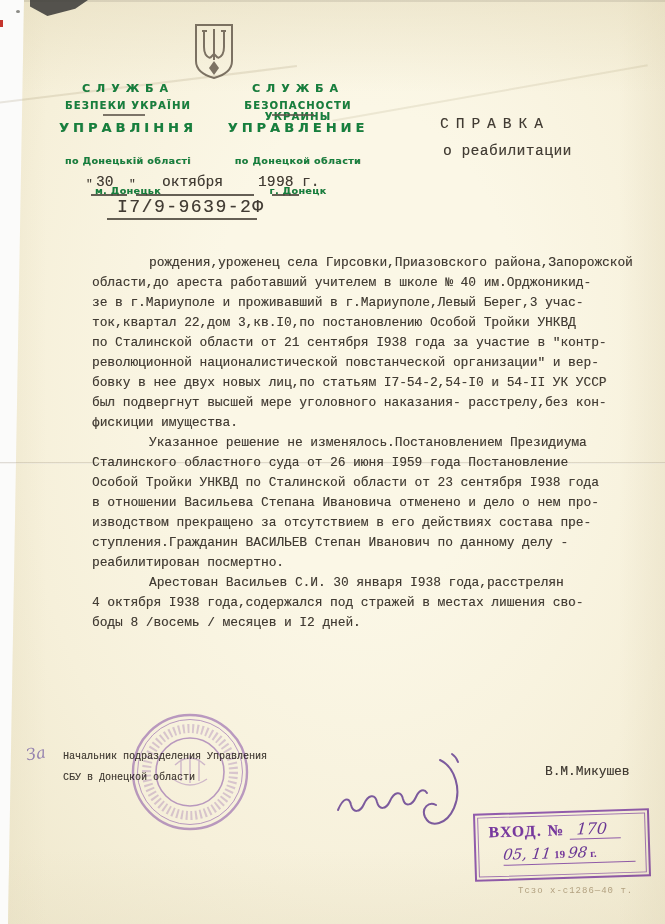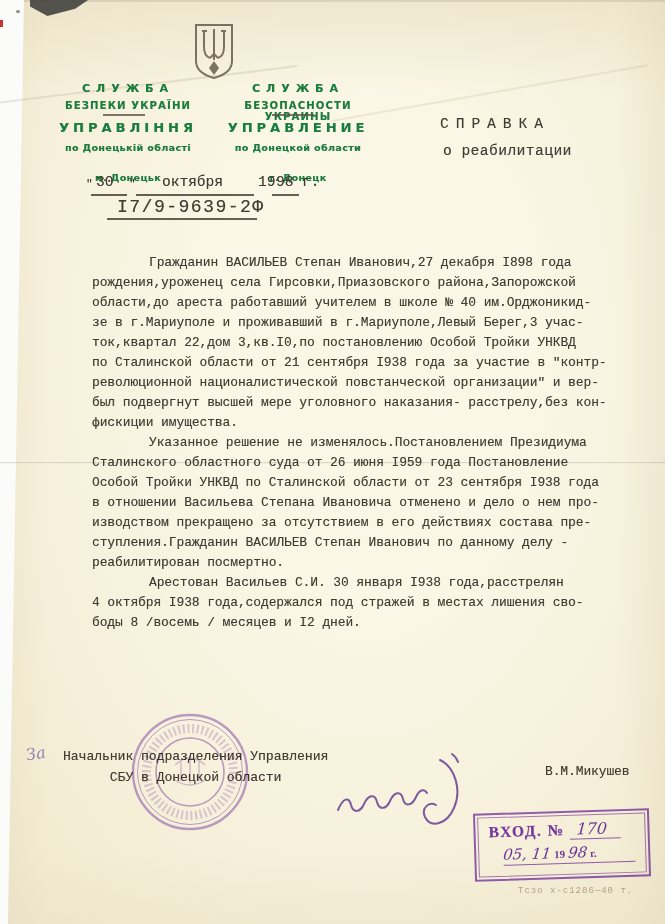--- a/index.html
+++ b/index.html
@@ -30,39 +30,39 @@
   .speck{position:absolute;left:16px;top:10px;width:4px;height:3px;background:#8a8a85;border-radius:50%;}
 
   
   .lp{color:#15803d;font-weight:bold;text-shadow:.3px .3px .5px rgba(85,73,60,.45);}
   .org{position:absolute;text-align:center;}
   .org-title{font-size:11px;letter-spacing:6px;}
   .org-sub{font-size:10px;letter-spacing:1.2px;margin-top:5px;}
   .org-rule{position:absolute;height:2px;background:#5c544a;opacity:.8;}
   .dept{position:absolute;text-align:center;}
   .dept-name{font-size:13px;letter-spacing:4px;}
-  .dept-l2{font-size:9.5px;letter-spacing:.4px;margin-top:7px;text-align:center;}
+  .dept-l2{font-size:9.5px;letter-spacing:.4px;margin-top:20px;text-align:center;}
   .dept-l3{font-size:9.5px;letter-spacing:.4px;margin-top:19px;}
 
   
   .tw{font-family:"Liberation Mono","DejaVu Sans Mono",monospace;color:#413b33;
       text-shadow:.3px .3px .4px rgba(66,60,52,.45);}
   .doc-title{position:absolute;left:440px;top:116px;font-size:14.5px;letter-spacing:7px;}
   .doc-subtitle{position:absolute;left:443px;top:143px;font-size:14.5px;letter-spacing:.5px;}
 
   .dateline span{position:absolute;font-size:14.5px;}
   .uline{position:absolute;height:1.5px;background:#4a443b;opacity:.85;}
 
   .doc-number{position:absolute;left:117px;top:197px;font-size:18px;letter-spacing:1.5px;}
 
   .body-text{position:absolute;left:92px;top:253px;width:508px;font-size:12.8px;line-height:20px;}
   .tl{white-space:pre;}
   .para .tl:first-child{text-indent:57px;}
 
-  .sig-block{position:absolute;left:63px;top:746px;font-size:13px;line-height:21px;text-align:center;}
+  .sig-block{position:absolute;left:63px;top:746px;font-size:10px;line-height:21px;}
   .sig-name{position:absolute;left:545px;top:764px;font-size:12.8px;}
 
   
   .hand{font-family:"DejaVu Serif",serif;font-style:italic;color:#6f3bb0;}
   .hand-za{position:absolute;left:26px;top:744px;font-size:16px;transform:rotate(-10deg);opacity:.8;color:#7a64a5;}
   .seal-svg{position:absolute;left:125px;top:707px;mix-blend-mode:multiply;filter:blur(.4px);}
   .sig-svg{position:absolute;left:328px;top:742px;mix-blend-mode:multiply;}
 
   .entry-stamp{
     position:absolute;left:474px;top:811px;width:172px;height:64px;
@@ -142,27 +142,27 @@
 </div>
 <div class="uline" style="left:91px;top:194px;width:36px;"></div>
 <div class="uline" style="left:136px;top:194px;width:118px;"></div>
 <div class="uline" style="left:272px;top:194px;width:27px;"></div>
 
 <div class="doc-number tw">I7/9-9639-2Ф</div>
 <div class="uline" style="left:107px;top:218px;width:150px;"></div>
 
 <div class="body-text tw">
   <div class="para">
-      <div class="tl">Гражданин ВАСИЛЬЕВ Степан Иванович,27 декабря I898 года</div>
       <div class="tl">рождения,уроженец села Гирсовки,Приазовского района,Запорожской</div>
       <div class="tl">области,до ареста работавший учителем в школе № 40 им.Орджоникид-</div>
       <div class="tl">зе в г.Мариуполе и проживавший в г.Мариуполе,Левый Берег,3 учас-</div>
       <div class="tl">ток,квартал 22,дом 3,кв.I0,по постановлению Особой Тройки УНКВД</div>
       <div class="tl">по Сталинской области от 21 сентября I938 года за участие в "контр-</div>
       <div class="tl">революционной националистической повстанческой организации" и вер-</div>
+      <div class="tl">бовку в нее двух новых лиц,по статьям I7-54-2,54-I0 и 54-II УК УССР</div>
       <div class="tl">был подвергнут высшей мере уголовного наказания- расстрелу,без кон-</div>
       <div class="tl">фискиции имущества.</div>
     </div>
   <div class="para">
       <div class="tl">Указанное решение не изменялось.Постановлением Президиума</div>
       <div class="tl">Сталинского областного суда от 26 июня I959 года Постановление</div>
       <div class="tl">Особой Тройки УНКВД по Сталинской области от 23 сентября I938 года</div>
       <div class="tl">в отношении Васильева Степана Ивановича отменено и дело о нем про-</div>
       <div class="tl">изводством прекращено за отсутствием в его действиях состава пре-</div>
       <div class="tl">ступления.Гражданин ВАСИЛЬЕВ Степан Иванович по данному делу -</div>

